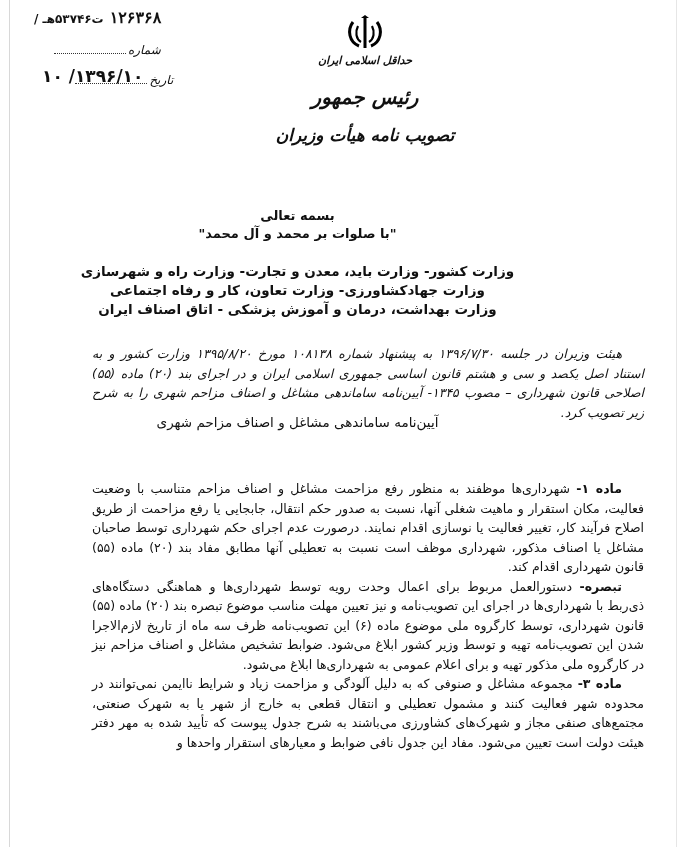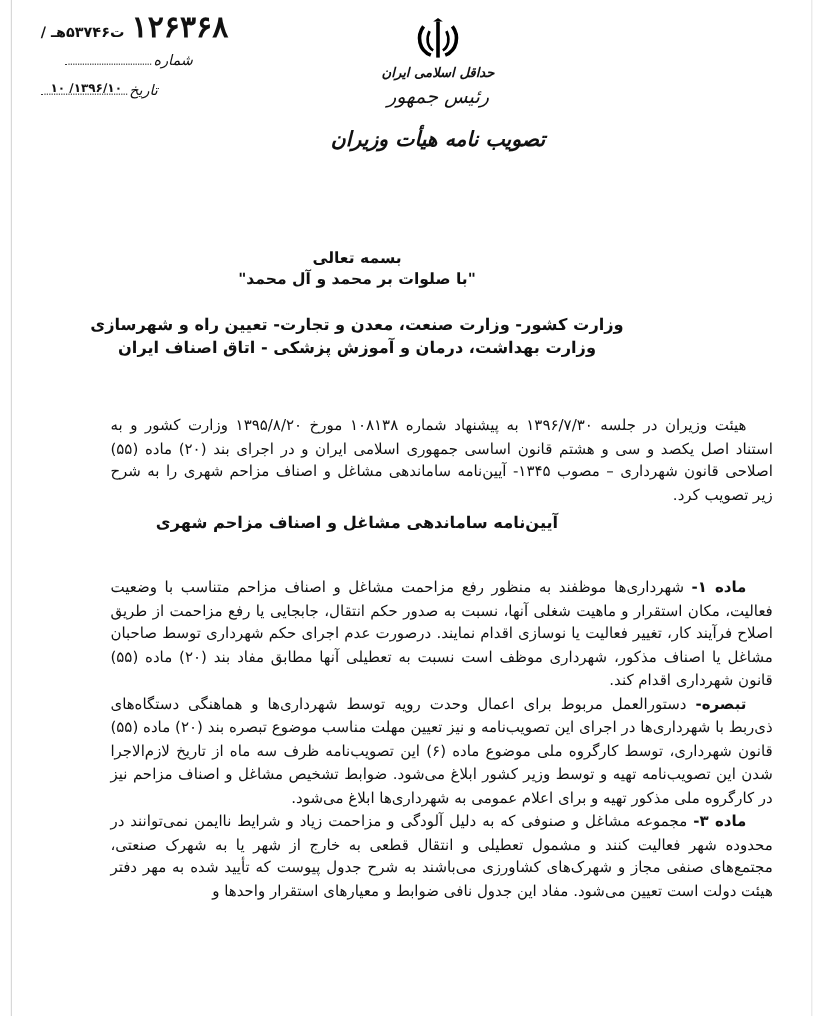--- a/index.html
+++ b/index.html
@@ -13,54 +13,54 @@
     }
     .right-rule {
       position: absolute; right: 4px; top: 0; width: 1px; height: 847px; background: #e6e6e6;
     }
     
     .stamp-number {
       position: absolute; left: 34px; top: 8px; direction: rtl;
       display: flex; align-items: baseline; gap: 6px;
     }
     .stamp-number .big {
-      font-family: Liberation Sans, sans-serif; font-weight: bold; font-size: 25px; letter-spacing: 2px; text-align: right;
+      font-family: Liberation Sans, sans-serif; font-weight: bold; font-size: 16px; letter-spacing: 2px; text-align: right;
     }
     .stamp-number .small {
       font-size: 12px; font-weight: bold;
     }
     .meta-row {
       position: absolute; direction: rtl; font-size: 12px; font-style: italic;
       display: flex; align-items: baseline; gap: 2px;
     }
     .meta-row .dots { border-bottom: 1px dotted #333; min-width: 72px; height: 10px; display: inline-block; }
-    .meta-row .val { font-size: 10px; font-style: normal; font-weight: bold; margin-right: -70px; position: relative; top: -2px; }
+    .meta-row .val { font-size: 17px; font-style: normal; font-weight: bold; margin-right: -70px; position: relative; top: -2px; }
     .meta-number { left: 54px; top: 43px; }
     .meta-date { left: 42px; top: 68px; }
 
     
     .header {
       position: absolute; left: 250px; top: 12px; width: 230px; text-align: center; direction: rtl;
     }
     .emblem { width: 40px; height: 40px; margin: 0 auto; display: block; }
     .header .rep { font-size: 11px; font-style: italic; font-weight: bold; margin-top: 2px; }
-    .header .pres { font-family: "DejaVu Serif", serif; font-size: 16px; font-weight: normal; font-style: italic; margin-top: 4px; }
+    .header .pres { font-family: "DejaVu Serif", serif; font-size: 20px; font-weight: bold; font-style: italic; margin-top: 18px; }
     .header .cab { font-family: "DejaVu Serif", serif; font-size: 17px; font-weight: bold; font-style: italic; margin-top: 16px; }
 
     .center { position: absolute; left: 0; width: 595px; text-align: center; direction: rtl; }
     .invocation { top: 208px; font-size: 13px; font-weight: bold; }
     .salutation { top: 226px; font-size: 13px; font-weight: bold; }
     .ministries { top: 262px; font-size: 13.5px; font-weight: bold; line-height: 19px; }
 
     .para {
       position: absolute; left: 92px; width: 552px; direction: rtl; text-align: justify;
       font-size: 12.5px; line-height: 19.5px; text-align-last: right;
     }
-    .intro { top: 344px; text-indent: 22px; }
-    .title2 { top: 428px; font-size: 13.5px; font-weight: bold; }
+    .intro { top: 344px; text-indent: 22px; font-style: italic; }
+    .title2 { top: 414px; font-size: 13.5px; font-weight: normal; }
     .body { top: 479px; }
     .body p { margin: 0; text-indent: 22px; }
     .body b { font-weight: bold; }
   </style>
 </head>
 <body>
 
 <div class="left-rule"></div>
 <div class="right-rule"></div>
 
@@ -91,21 +91,22 @@
   </svg>
   <div class="rep">حداقل اسلامی ایران</div>
   <div class="pres">رئیس جمهور</div>
   <div class="cab">تصویب نامه هیأت وزیران</div>
 </div>
 
 <div class="center invocation">بسمه تعالی</div>
 <div class="center salutation">"با صلوات بر محمد و آل محمد"</div>
 
 <div class="center ministries">
-  <div>وزارت کشور- وزارت صنعت، معدن و تجارت- تعیین راه و شهرسازی</div>
+  <div>وزارت کشور- وزارت باید، معدن و تجارت- وزارت راه و شهرسازی</div>
+  <div>وزارت جهادکشاورزی- وزارت تعاون، کار و رفاه اجتماعی</div>
   <div>وزارت بهداشت، درمان و آموزش پزشکی - اتاق اصناف ایران</div>
 </div>
 
 <div class="para intro">هیئت وزیران در جلسه ۱۳۹۶/۷/۳۰ به پیشنهاد شماره ۱۰۸۱۳۸ مورخ ۱۳۹۵/۸/۲۰ وزارت کشور و به استناد اصل یکصد و سی و هشتم قانون اساسی جمهوری اسلامی ایران و در اجرای بند (۲۰) ماده (۵۵) اصلاحی قانون شهرداری – مصوب ۱۳۴۵- آیین‌نامه ساماندهی مشاغل و اصناف مزاحم شهری را به شرح زیر تصویب کرد.</div>
 
 <div class="center title2">آیین‌نامه ساماندهی مشاغل و اصناف مزاحم شهری</div>
 
 <div class="para body">
   <p><b>ماده ۱-</b> <span>شهرداری‌ها موظفند به منظور رفع مزاحمت مشاغل و اصناف مزاحم متناسب با وضعیت فعالیت، مکان استقرار و ماهیت شغلی آنها، نسبت به صدور حکم انتقال، جابجایی یا رفع مزاحمت از طریق اصلاح فرآیند کار، تغییر فعالیت یا نوسازی اقدام نمایند. درصورت عدم اجرای حکم شهرداری توسط صاحبان مشاغل یا اصناف مذکور، شهرداری موظف است نسبت به تعطیلی آنها مطابق مفاد بند (۲۰) ماده (۵۵) قانون شهرداری اقدام کند.</span></p>
   <p><b>تبصره-</b> <span>دستورالعمل مربوط برای اعمال وحدت رویه توسط شهرداری‌ها و هماهنگی دستگاه‌های ذی‌ربط با شهرداری‌ها در اجرای این تصویب‌نامه و نیز تعیین مهلت مناسب موضوع تبصره بند (۲۰) ماده (۵۵) قانون شهرداری، توسط کارگروه ملی موضوع ماده (۶) این تصویب‌نامه ظرف سه ماه از تاریخ لازم‌الاجرا شدن این تصویب‌نامه تهیه و توسط وزیر کشور ابلاغ می‌شود. ضوابط تشخیص مشاغل و اصناف مزاحم نیز در کارگروه ملی مذکور تهیه و برای اعلام عمومی به شهرداری‌ها ابلاغ می‌شود.</span></p>

